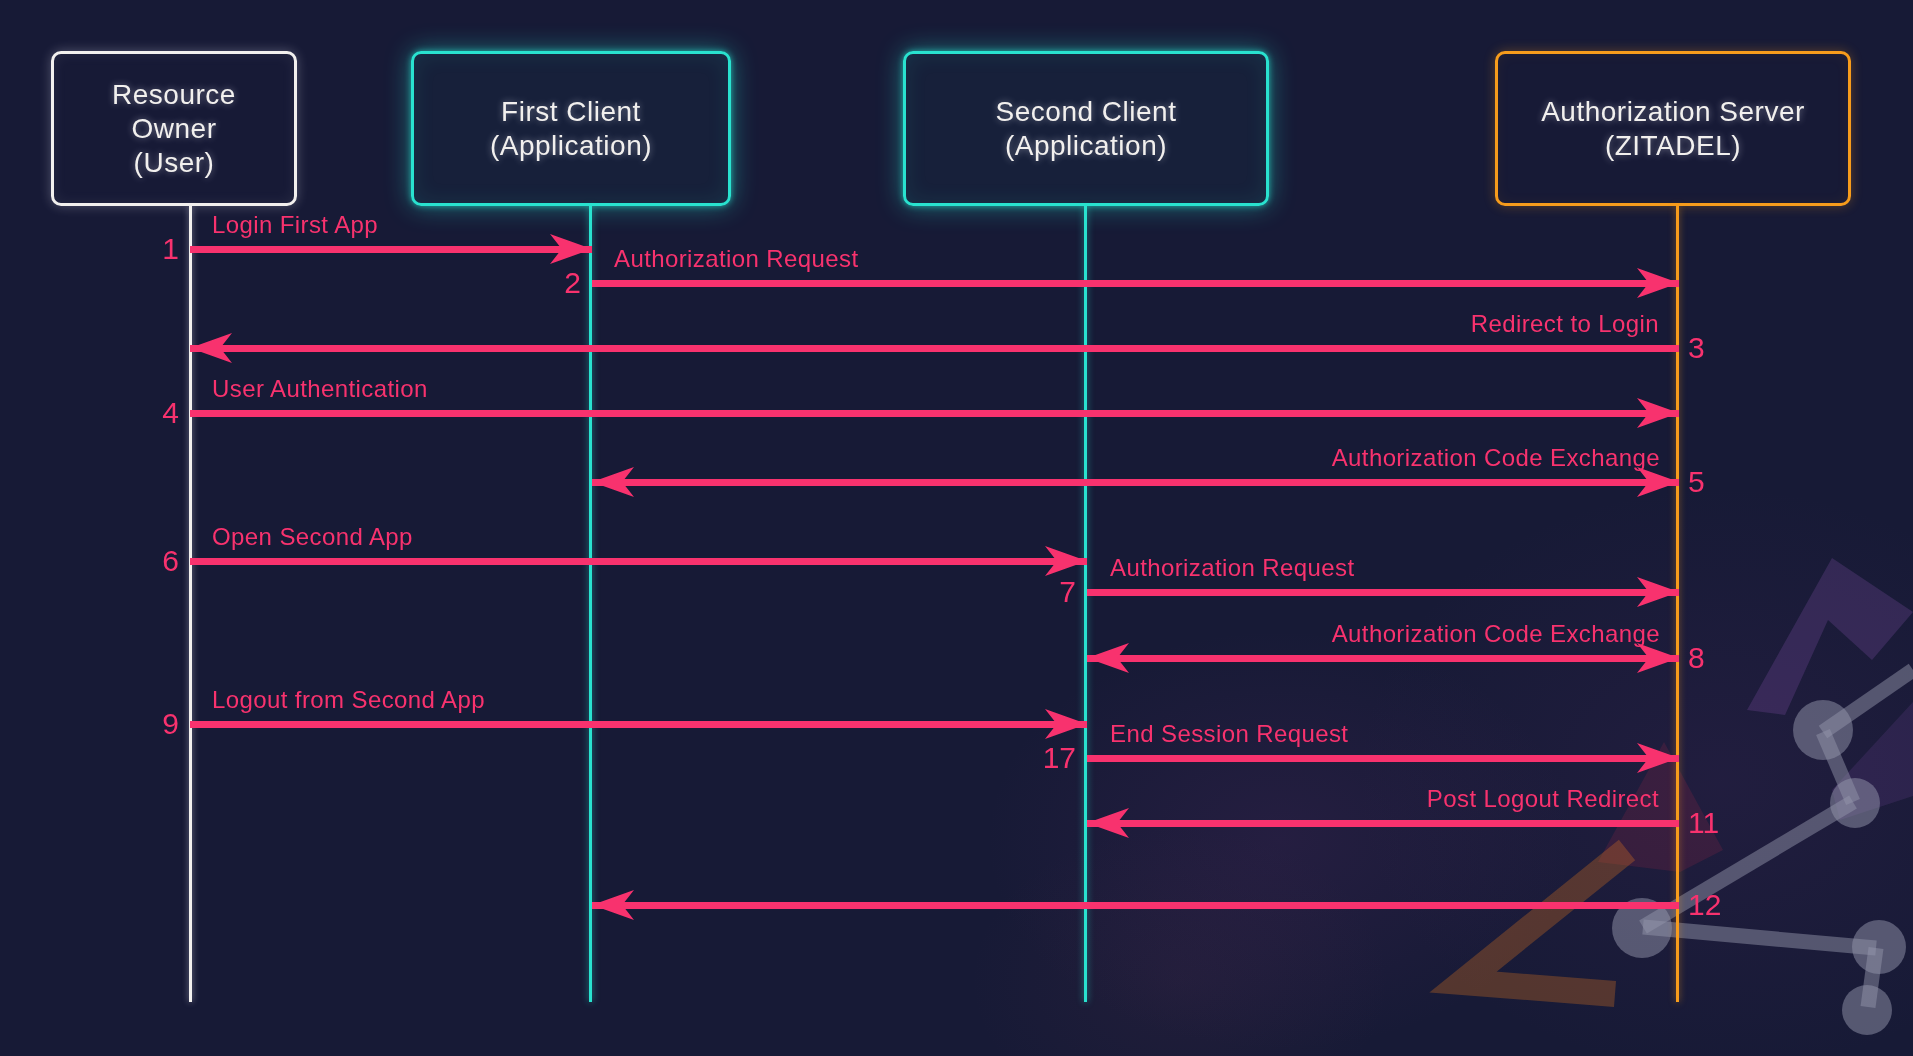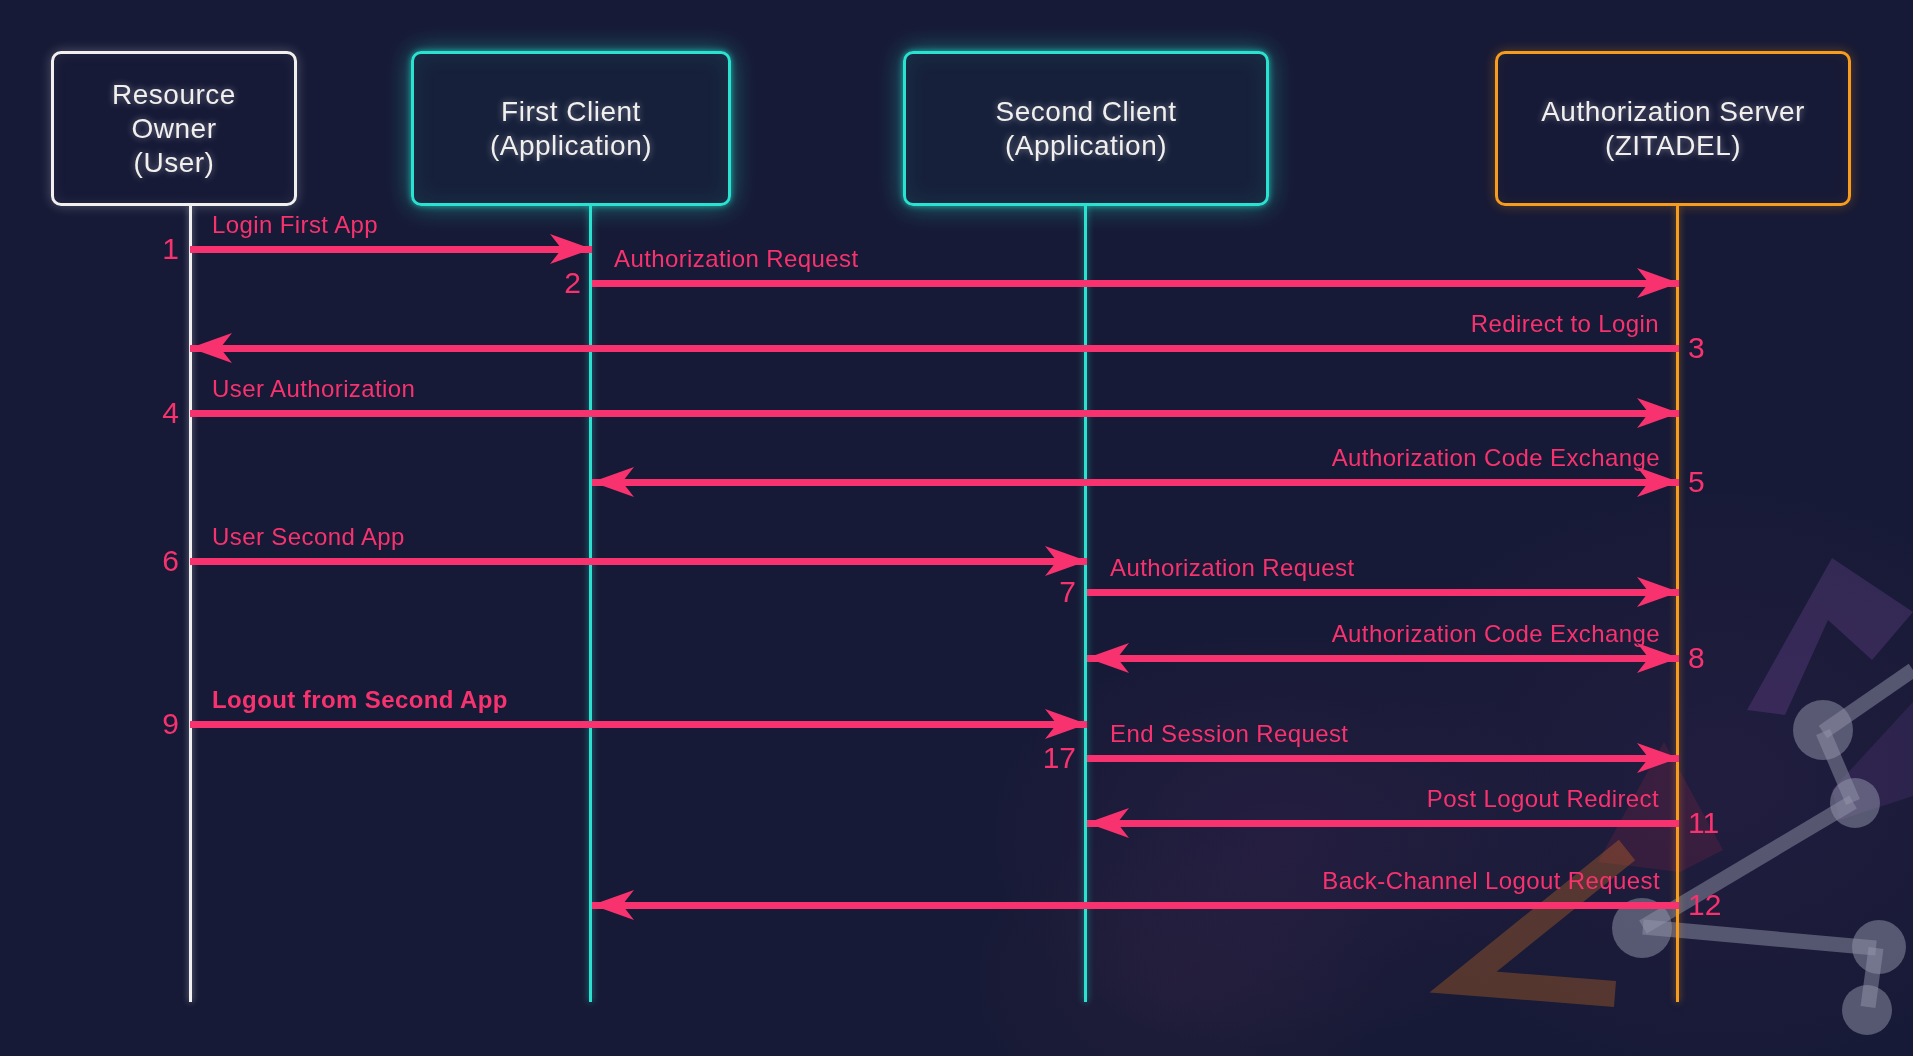--- a/index.html
+++ b/index.html
@@ -107,59 +107,58 @@
   <span class="mlabel" style="left:614px;top:245px;">Authorization Request</span>
   <div class="mline" style="left:592px;top:280px;width:1087px;"></div>
   <div class="mhead r" style="left:1637px;top:268px;"></div>
   <span class="mnum" style="left:481px;top:266px;">2</span>
 
   <span class="mlabel ra" style="right:254px;top:310px;">Redirect to Login</span>
   <div class="mline" style="left:190px;top:345px;width:1489px;"></div>
   <div class="mhead l" style="left:190px;top:333px;"></div>
   <span class="mnum la" style="left:1688px;top:331px;">3</span>
 
-  <span class="mlabel" style="left:212px;top:375px;">User Authorization</span>
+  <span class="mlabel" style="left:212px;top:375px;">User Authentication</span>
   <div class="mline" style="left:190px;top:410px;width:1489px;"></div>
   <div class="mhead r" style="left:1637px;top:398px;"></div>
   <span class="mnum" style="left:79px;top:396px;">4</span>
 
   <span class="mlabel ra" style="right:253px;top:444px;">Authorization Code Exchange</span>
   <div class="mline" style="left:592px;top:479px;width:1087px;"></div>
   <div class="mhead l" style="left:592px;top:467px;"></div>
   <div class="mhead r" style="left:1637px;top:467px;"></div>
   <span class="mnum la" style="left:1688px;top:465px;">5</span>
 
-  <span class="mlabel" style="left:212px;top:523px;">User Second App</span>
+  <span class="mlabel" style="left:212px;top:523px;">Open Second App</span>
   <div class="mline" style="left:190px;top:558px;width:897px;"></div>
   <div class="mhead r" style="left:1045px;top:546px;"></div>
   <span class="mnum" style="left:79px;top:544px;">6</span>
 
   <span class="mlabel" style="left:1110px;top:554px;">Authorization Request</span>
   <div class="mline" style="left:1087px;top:589px;width:592px;"></div>
   <div class="mhead r" style="left:1637px;top:577px;"></div>
   <span class="mnum" style="left:976px;top:575px;">7</span>
 
   <span class="mlabel ra" style="right:253px;top:620px;">Authorization Code Exchange</span>
   <div class="mline" style="left:1087px;top:655px;width:592px;"></div>
   <div class="mhead l" style="left:1087px;top:643px;"></div>
   <div class="mhead r" style="left:1637px;top:643px;"></div>
   <span class="mnum la" style="left:1688px;top:641px;">8</span>
 
-  <span class="mlabel" style="left:212px;top:686px;font-weight:bold;">Logout from Second App</span>
+  <span class="mlabel" style="left:212px;top:686px;">Logout from Second App</span>
   <div class="mline" style="left:190px;top:721px;width:897px;"></div>
   <div class="mhead r" style="left:1045px;top:709px;"></div>
   <span class="mnum" style="left:79px;top:707px;">9</span>
 
   <span class="mlabel" style="left:1110px;top:720px;">End Session Request</span>
   <div class="mline" style="left:1087px;top:755px;width:592px;"></div>
   <div class="mhead r" style="left:1637px;top:743px;"></div>
   <span class="mnum" style="left:976px;top:741px;">17</span>
 
   <span class="mlabel ra" style="right:254px;top:785px;">Post Logout Redirect</span>
   <div class="mline" style="left:1087px;top:820px;width:592px;"></div>
   <div class="mhead l" style="left:1087px;top:808px;"></div>
   <span class="mnum la" style="left:1688px;top:806px;">11</span>
 
-  <span class="mlabel ra" style="right:253px;top:867px;">Back-Channel Logout Request</span>
   <div class="mline" style="left:592px;top:902px;width:1087px;"></div>
   <div class="mhead l" style="left:592px;top:890px;"></div>
   <span class="mnum la" style="left:1688px;top:888px;">12</span>
 </div>
 
 </body></html>

